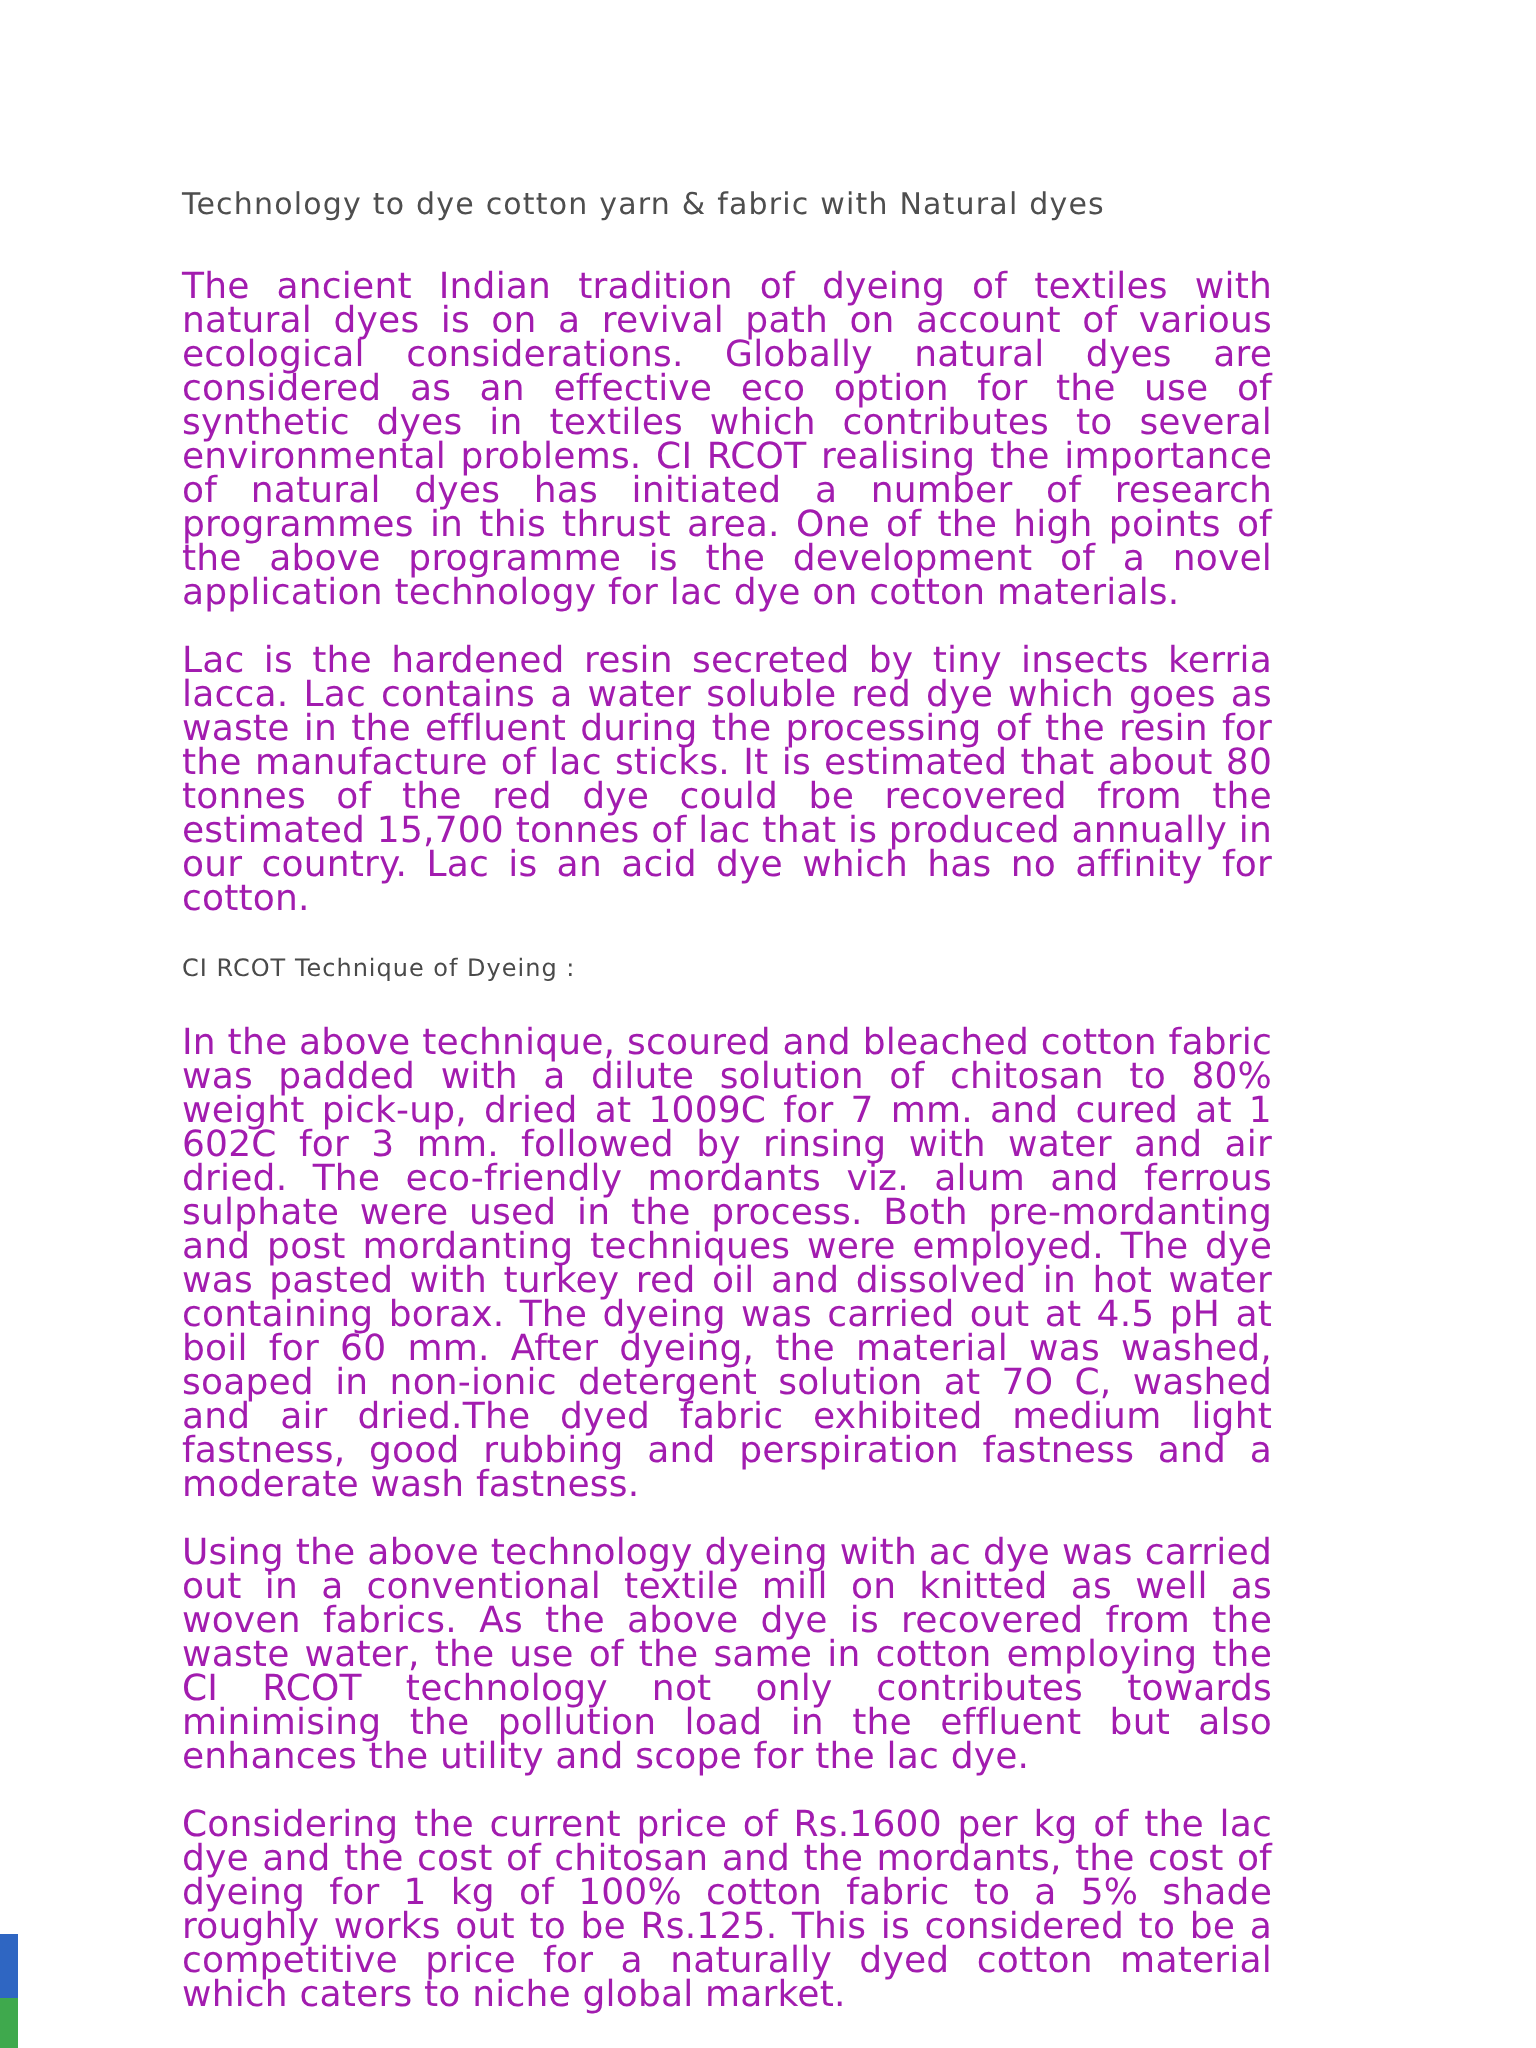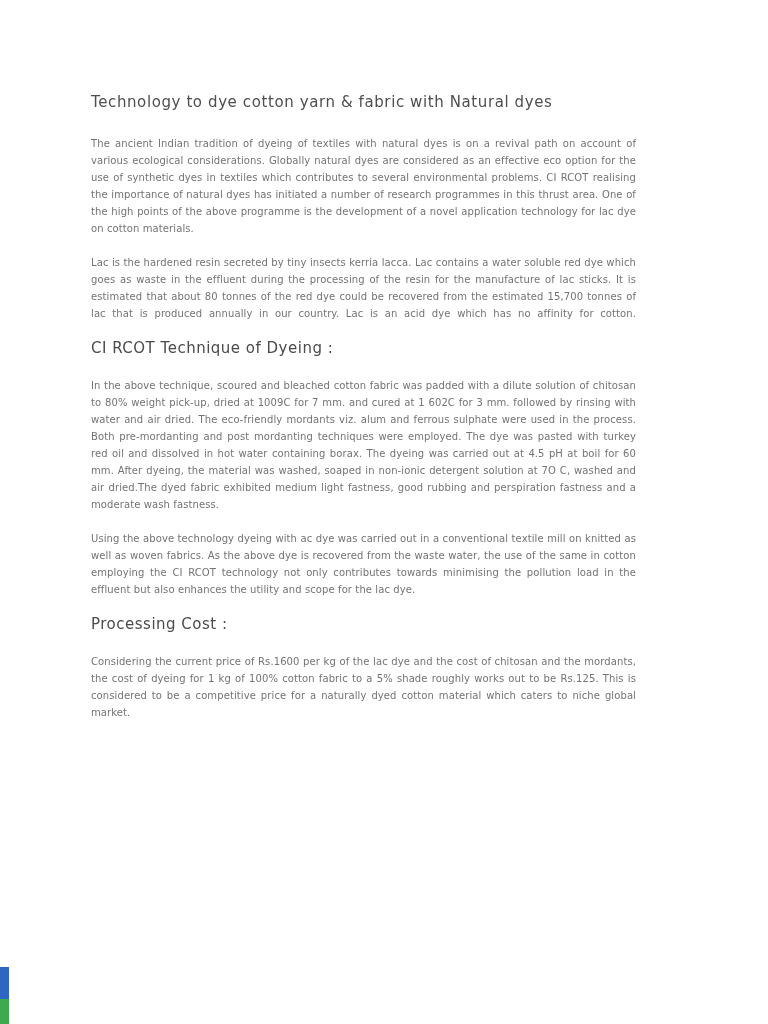--- a/index.html
+++ b/index.html
@@ -21,31 +21,31 @@
   }
   .title {
     font-size: 15px;
     font-weight: 400;
     color: #4e4e4e;
     letter-spacing: 0.6px;
     margin: 0 0 23px 0;
     line-height: 19px;
   }
   .heading {
-    font-size: 15px;
+    font-size: 12px;
     font-weight: 400;
     color: #4a4a4a;
     letter-spacing: 0.5px;
     margin: 3px 0 20px 0;
     line-height: 18px;
   }
   .para {
-    font-size: 10px;
+    font-size: 18px;
     line-height: 17px;
-    color: #737373;
+    color: #a21caf;
     margin: 0 0 17px 0;
     text-align: justify;
     letter-spacing: 0.1px;
   }
   .para.stretch {
     text-align-last: justify;
   }
   .bar {
     position: absolute;
     left: 0;
@@ -72,19 +72,18 @@
 
   <p class="para stretch">Lac is the hardened resin secreted by tiny insects kerria lacca. Lac contains a water soluble red dye which goes as waste in the effluent during the processing of the resin for the manufacture of lac sticks. It is estimated that about 80 tonnes of the red dye could be recovered from the estimated 15,700 tonnes of lac that is produced annually in our country. Lac is an acid dye which has no affinity for cotton.</p>
 
   <h2 class="heading">CI RCOT Technique of Dyeing :</h2>
 
 
   <p class="para">In the above technique, scoured and bleached cotton fabric was padded with a dilute solution of chitosan to 80% weight pick-up, dried at 1009C for 7 mm. and cured at 1 602C for 3 mm. followed by rinsing with water and air dried. The eco-friendly mordants viz. alum and ferrous sulphate were used in the process. Both pre-mordanting and post mordanting techniques were employed. The dye was pasted with turkey red oil and dissolved in hot water containing borax. The dyeing was carried out at 4.5 pH at boil for 60 mm. After dyeing, the material was washed, soaped in non-ionic detergent solution at 7O C, washed and air dried.The dyed fabric exhibited medium light fastness, good rubbing and perspiration fastness and a moderate wash fastness.</p>
 
   <p class="para">Using the above technology dyeing with ac dye was carried out in a conventional textile mill on knitted as well as woven fabrics. As the above dye is recovered from the waste water, the use of the same in cotton employing the CI RCOT technology not only contributes towards minimising the pollution load in the effluent but also enhances the utility and scope for the lac dye.</p>
 
-  <h2 class="heading">Processing Cost :</h2>
 
   <p class="para">Considering the current price of Rs.1600 per kg of the lac dye and the cost of chitosan and the mordants, the cost of dyeing for 1 kg of 100% cotton fabric to a 5% shade roughly works out to be Rs.125. This is considered to be a competitive price for a naturally dyed cotton material which caters to niche global market.</p>
 </div>
 
 <div class="bar bar-blue"></div>
 <div class="bar bar-green"></div>
 
 </body></html>

